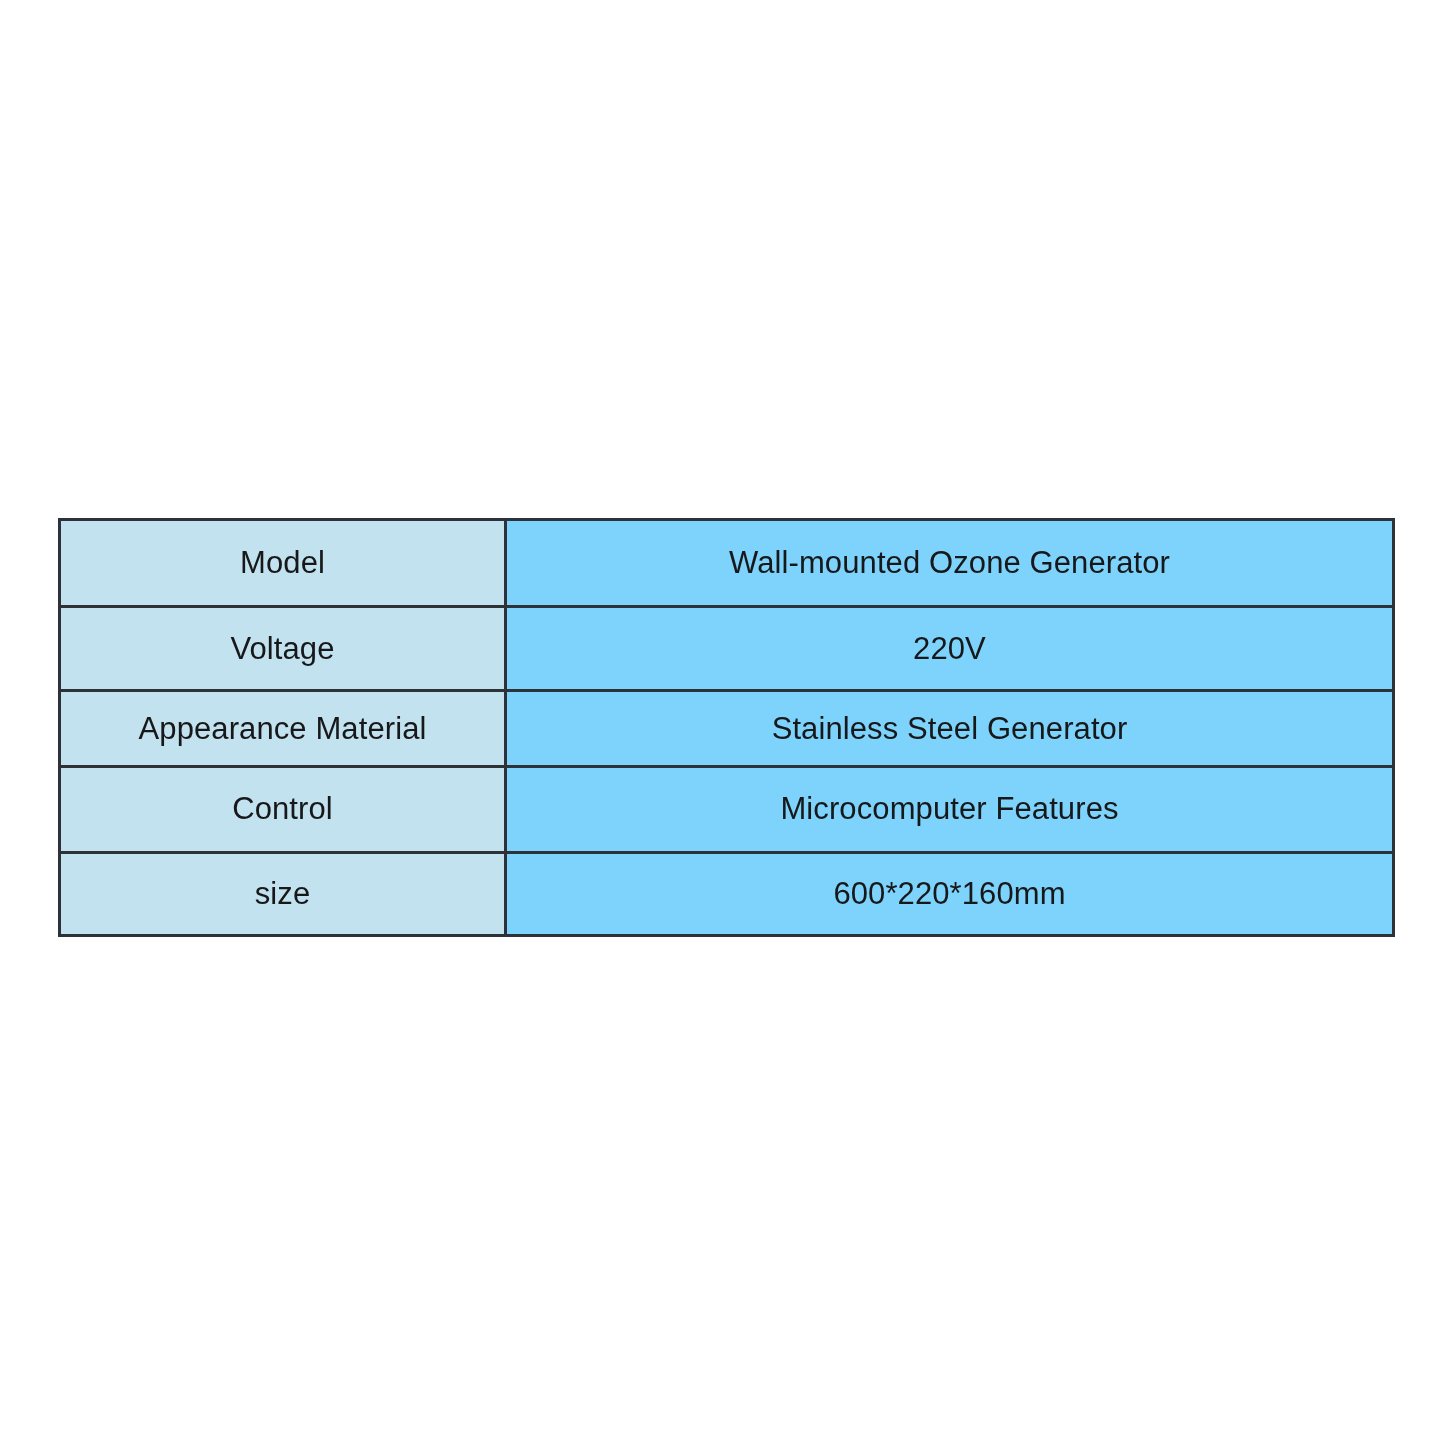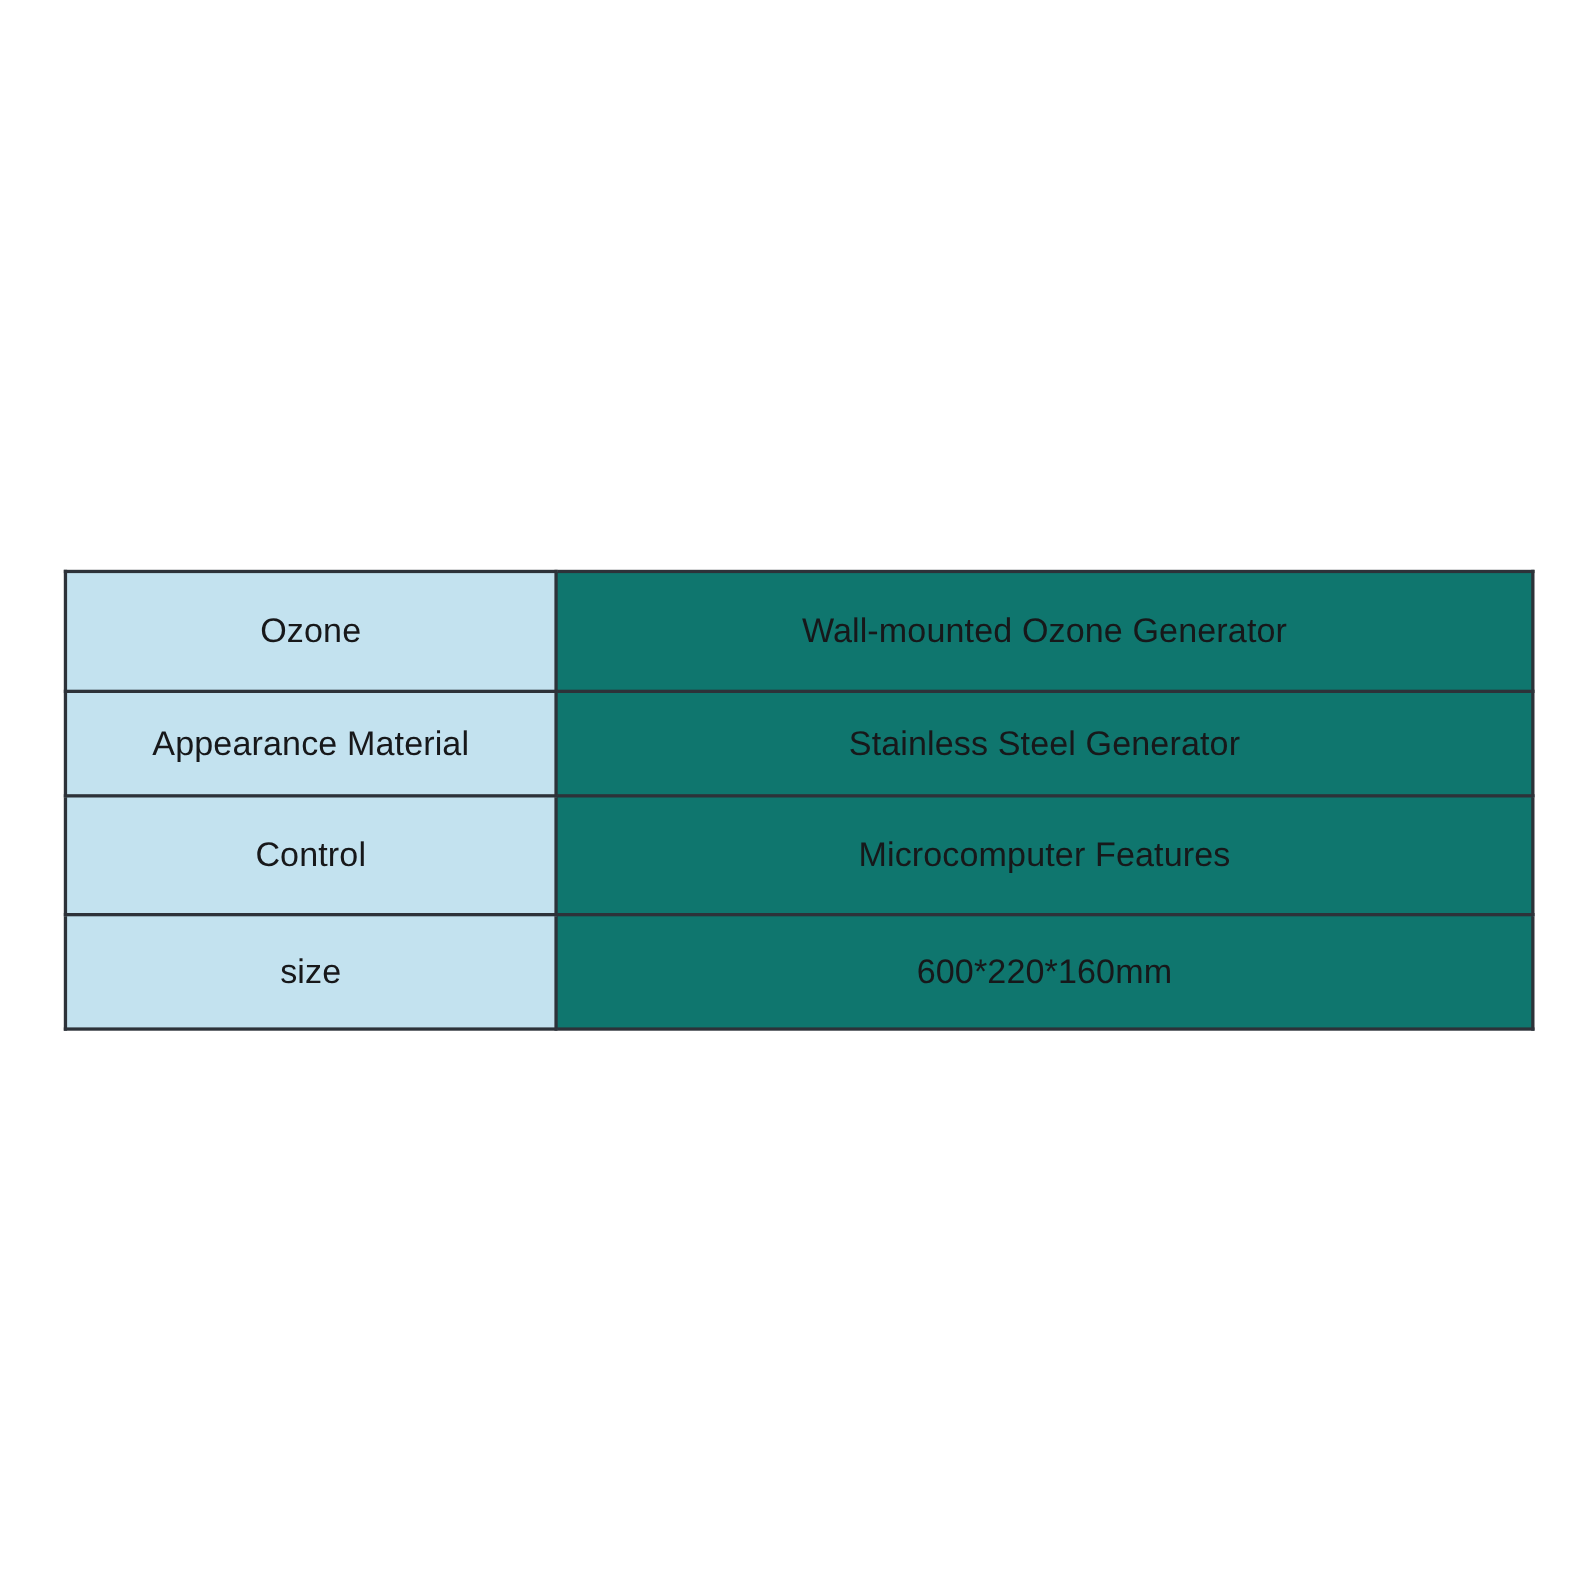--- a/index.html
+++ b/index.html
@@ -46,21 +46,21 @@
     line-height: 1.15;
     padding: 0 10px;
     box-sizing: border-box;
   }
 
   table.spec-table td.cell-label {
     background: #c3e2ef;
   }
 
   table.spec-table td.cell-value {
-    background: #0f766e;
+    background: #7dd3fc;
     text-align: center;
   }
 
   
   tr.row-0 { height: 86px; }
   tr.row-1 { height: 83px; }
   tr.row-2 { height: 74px; }
   tr.row-3 { height: 85px; }
   tr.row-4 { height: 82px; }
 </style>
@@ -68,22 +68,26 @@
 <body>
 
 <div id="spec-table-wrapper">
   <table class="spec-table">
     <colgroup>
       <col class="col-label">
       <col class="col-value">
     </colgroup>
     <tbody>
       <tr class="row-0">
-        <td class="cell-label">Ozone</td>
+        <td class="cell-label">Model</td>
         <td class="cell-value">Wall-mounted Ozone Generator</td>
+      </tr>
+      <tr class="row-1">
+        <td class="cell-label">Voltage</td>
+        <td class="cell-value">220V</td>
       </tr>
       <tr class="row-2">
         <td class="cell-label">Appearance Material</td>
         <td class="cell-value">Stainless Steel Generator</td>
       </tr>
       <tr class="row-3">
         <td class="cell-label">Control</td>
         <td class="cell-value">Microcomputer Features</td>
       </tr>
       <tr class="row-4">

